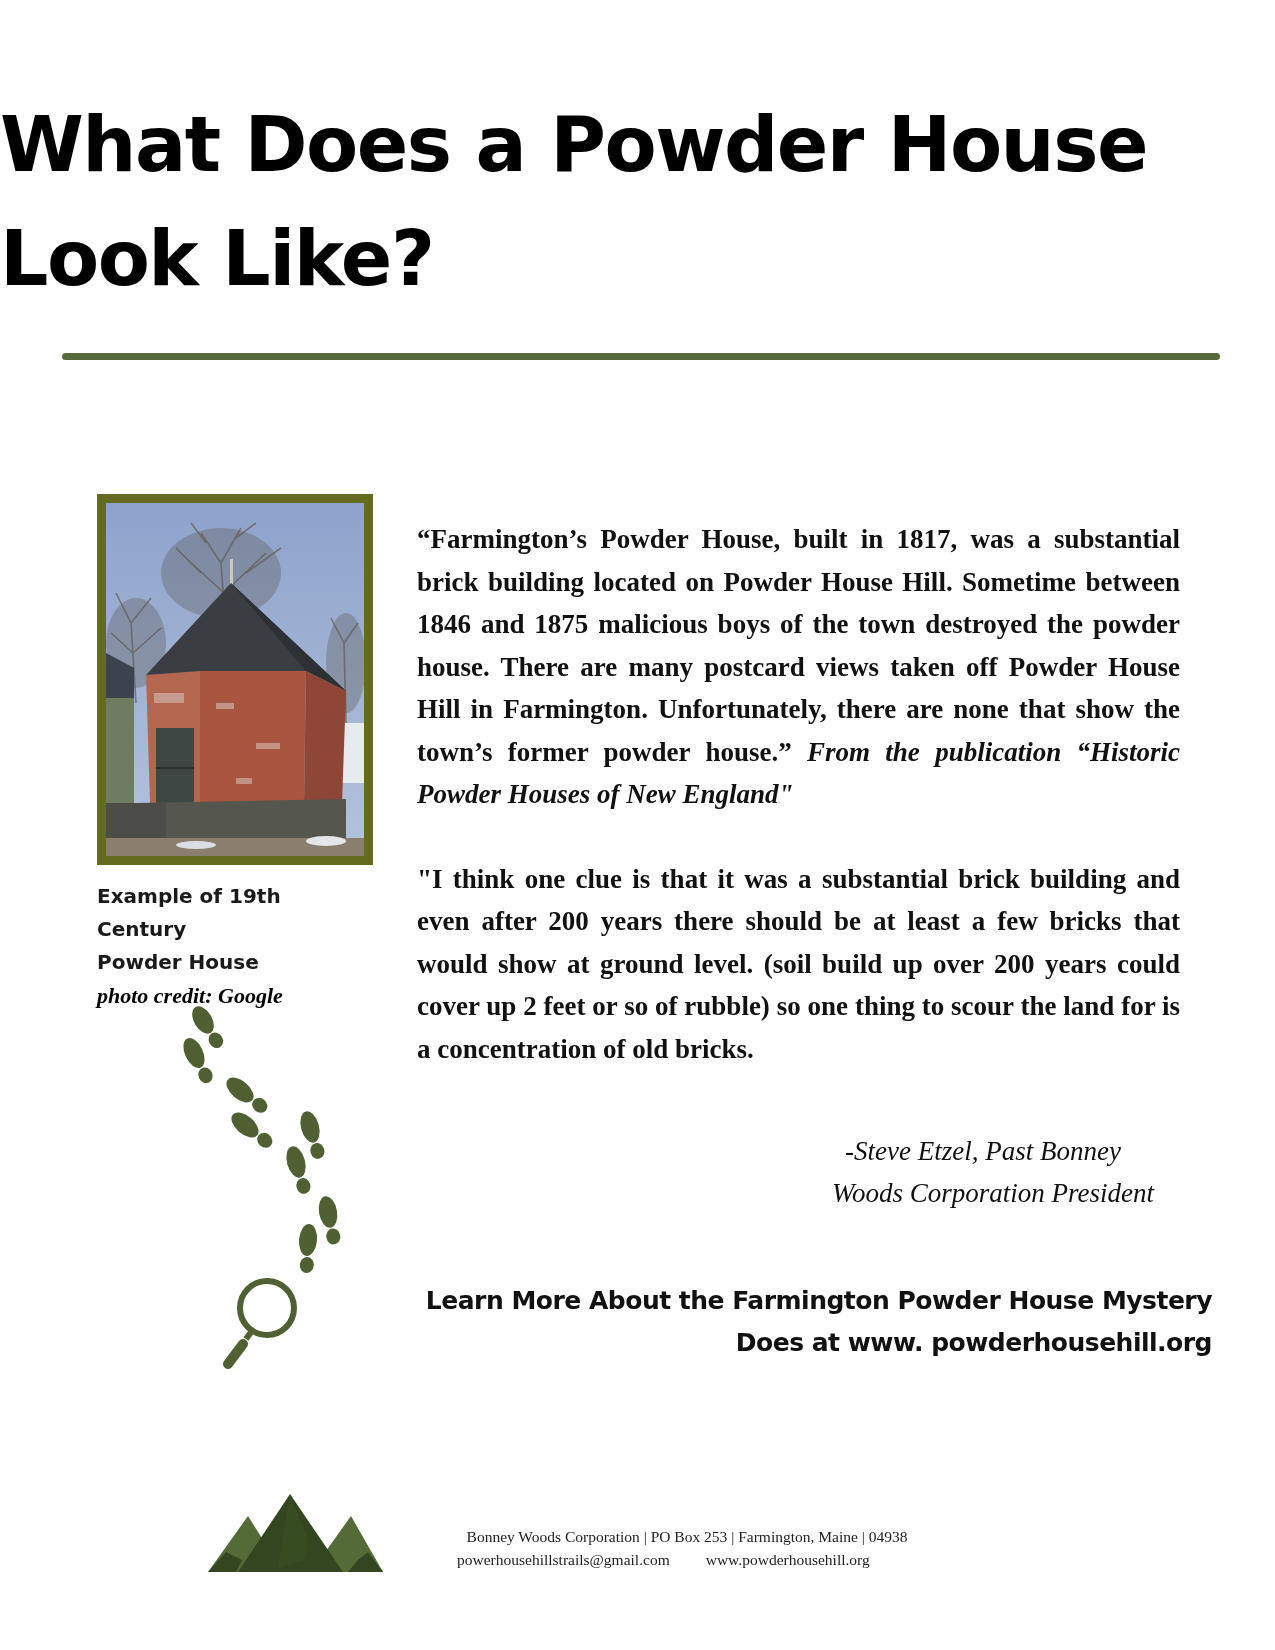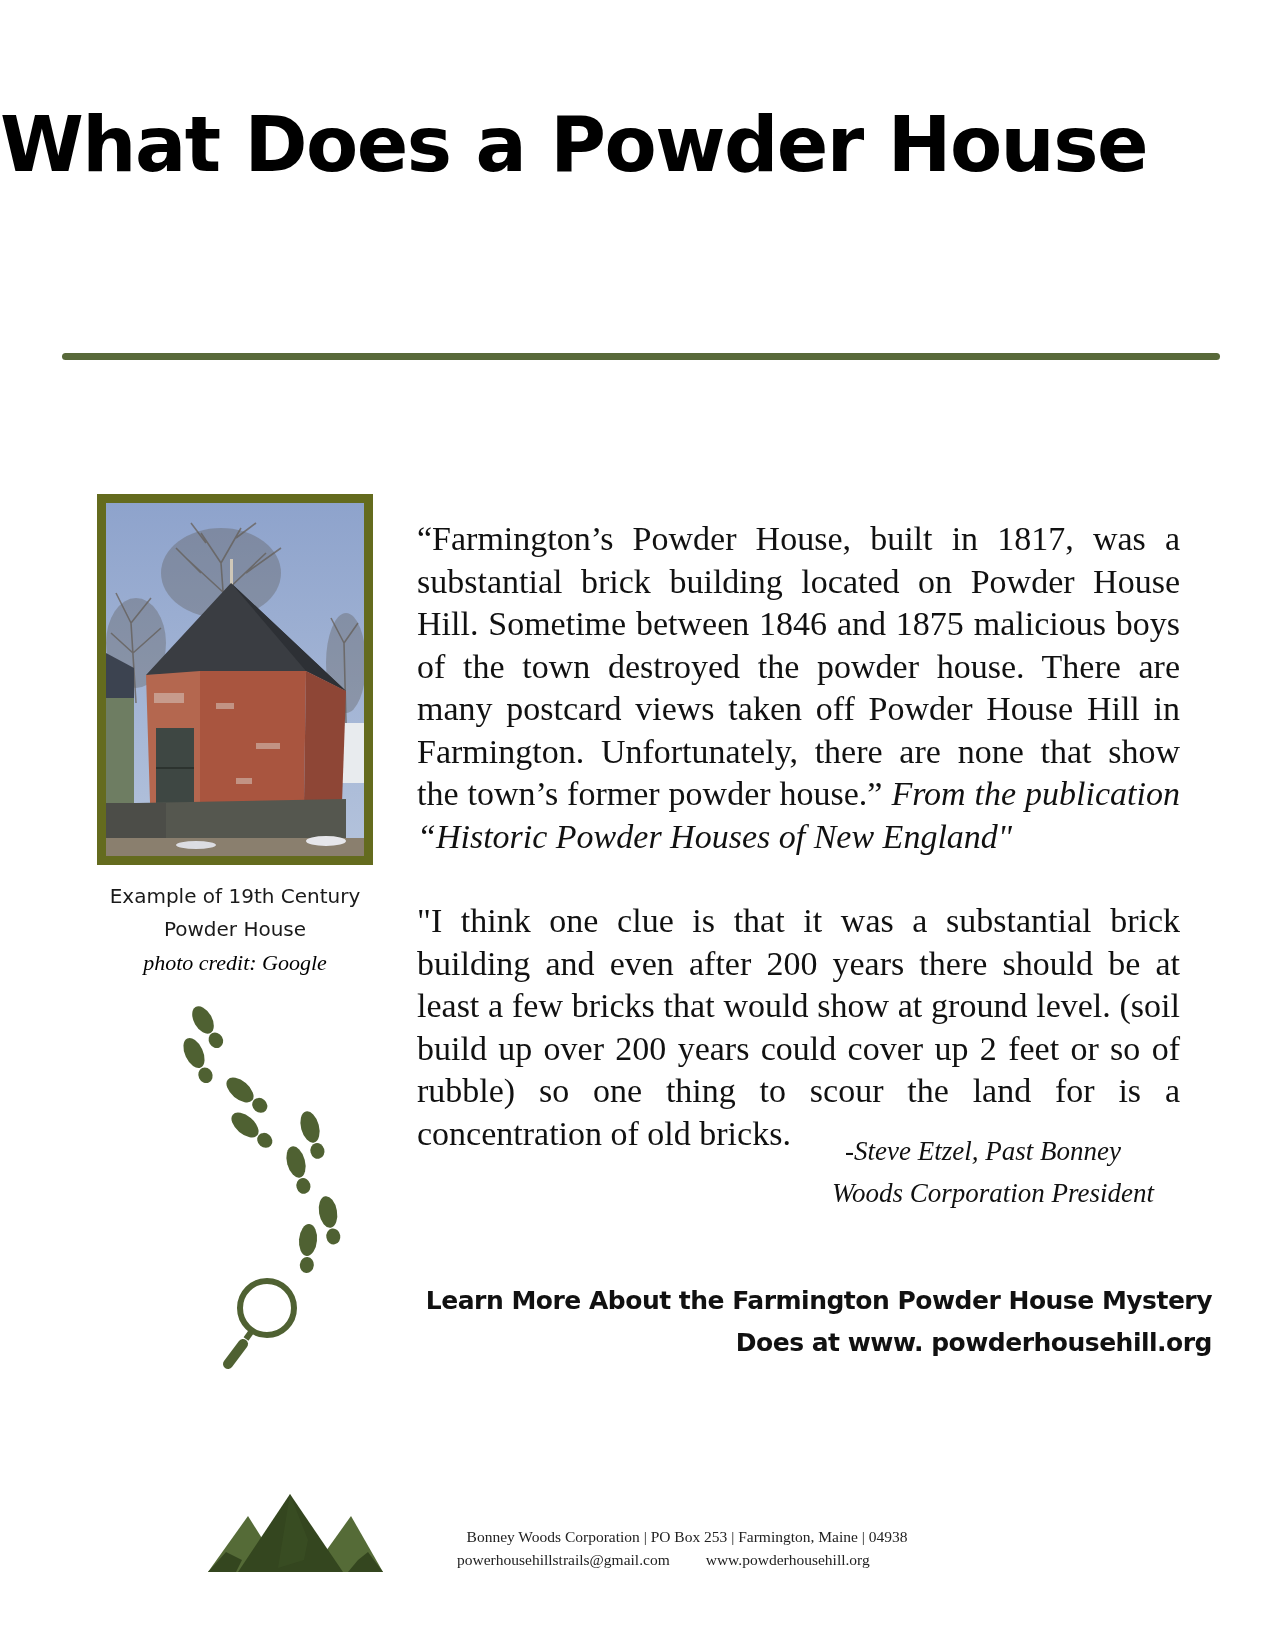--- a/index.html
+++ b/index.html
@@ -46,21 +46,21 @@
       border: 9px solid #646b1e;
       overflow: hidden;
       background: #8fa6cf;
     }
     .photo-frame svg { display: block; }
     .caption {
       position: absolute;
       left: 97px;
       top: 880px;
       width: 276px;
-      text-align: center;
+      font-weight: bold;
     }
     .caption .cap-line {
       font-family: "DejaVu Sans", sans-serif;
       font-size: 20px;
       line-height: 33px;
       color: #1a1a1a;
       display: block;
     }
     .caption .credit {
       font-family: "Liberation Serif", serif;
@@ -68,24 +68,25 @@
       font-size: 22px;
       line-height: 34px;
       display: block;
     }
     .body-text {
       position: absolute;
       left: 417px;
       top: 518px;
       width: 763px;
       font-family: "Liberation Serif", serif;
-      font-size: 34px;
+      font-size: 27px;
       line-height: 42.5px;
       text-align: justify;
       color: #111;
+      font-weight: bold;
     }
     .body-text p { margin: 0; }
     .body-text p + p { margin-top: 42px; }
     .body-text em { font-style: italic; }
     .attribution {
       position: absolute;
       left: 800px;
       top: 1118px;
       width: 380px;
       font-family: "Liberation Serif", serif;
@@ -137,20 +138,21 @@
     }
     .footer .f1 { display: block; padding-left: 14px; text-align: center; }
     .footer .f2 { display: block; padding-left: 27px; }
     .footer .f2 .gap { display: inline-block; width: 36px; }
   </style>
 </head>
 <body>
 
 <h1 class="title">
   <span>What Does a Powder House</span>
+  <span>Look Like?</span>
 </h1>
 
 <div class="divider"></div>
 
 <div class="photo-frame">
   <svg width="258" height="353" viewBox="0 0 258 353" role="img" aria-label="Brick octagonal powder house with dark shingled roof">
     <defs>
       <linearGradient id="sky" x1="0" y1="0" x2="0" y2="1">
         <stop offset="0" stop-color="#8ea3cc"></stop>
         <stop offset="1" stop-color="#b4c3dc"></stop>

